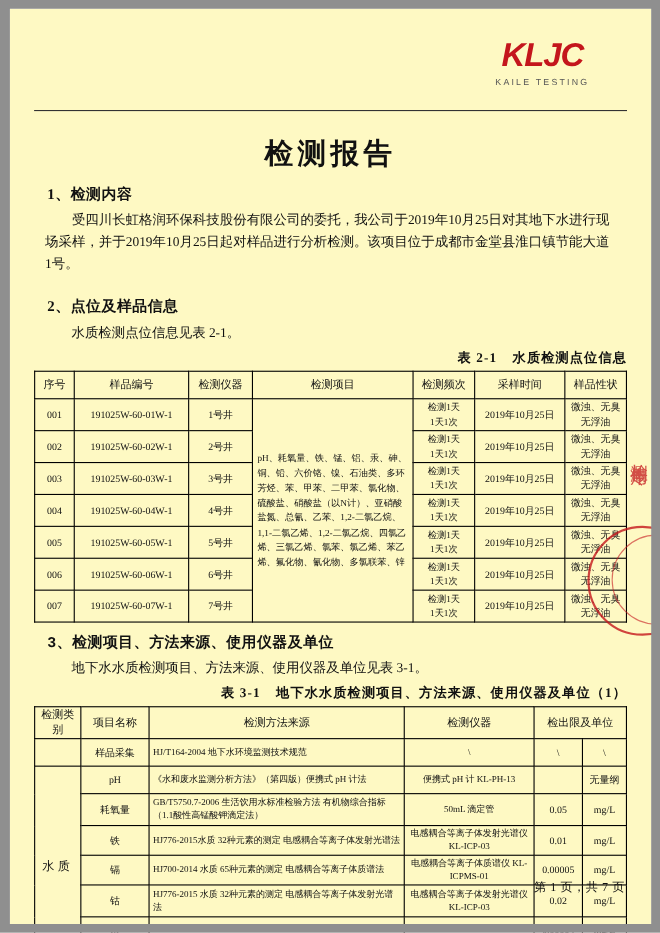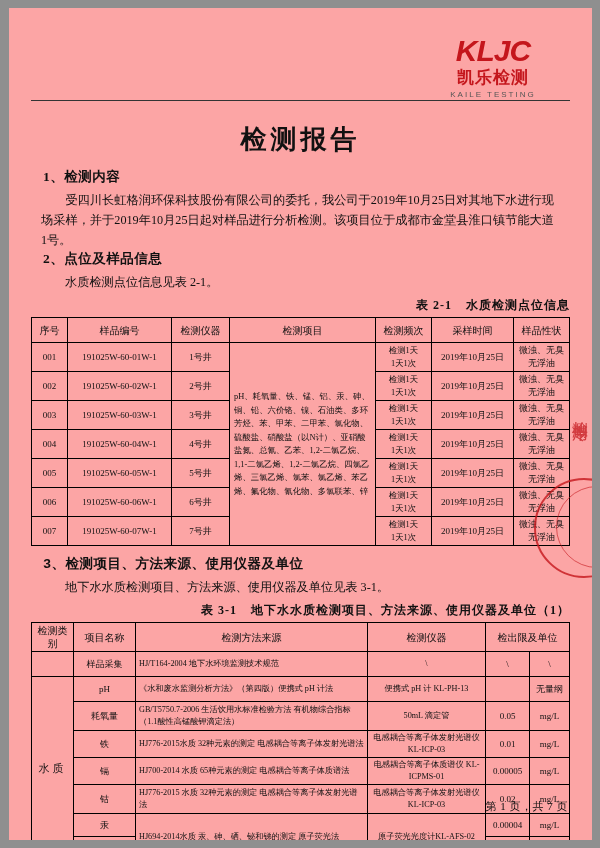--- a/index.html
+++ b/index.html
@@ -22,21 +22,21 @@
     top: 0; left: 0; right: 0; bottom: 0;
     border-left: 9px solid #8f8f8f;
     border-right: 8px solid #8f8f8f;
     border-top: 8px solid #8f8f8f;
     border-bottom: 8px solid #8f8f8f;
     pointer-events: none;
   }
   .content {
     position: absolute;
     left: 9px; right: 8px; top: 8px; bottom: 8px;
-    background: #fca5a5;
+    background: #fef9c3;
     padding: 0;
     box-sizing: border-box;
   }
 
   
   .logo-wrap {
     position: absolute;
     right: 24px;
     top: 28px;
     text-align: center;
@@ -209,33 +209,32 @@
   }
 </style>
 </head>
 <body>
 
 <div id="page">
   <div class="content">
 
     <div class="logo-wrap">
       <div class="logo-mark">KLJC</div>
-      <div class="logo-cn">凯乐检测</div>
       <div class="logo-en">KAILE TESTING</div>
     </div>
     <div class="header-rule"></div>
 
     <div class="report-title">检测报告</div>
 
     <div class="body">
 
       <div class="sec-title">1、检测内容</div>
       <p class="para">受四川长虹格润环保科技股份有限公司的委托，我公司于2019年10月25日对其地下水进行现场采样，并于2019年10月25日起对样品进行分析检测。该项目位于成都市金堂县淮口镇节能大道1号。</p>
 
-      <div class="sec-title" style="margin-top:0;">2、点位及样品信息</div>
+      <div class="sec-title" style="margin-top:20px;">2、点位及样品信息</div>
       <div class="sub-note">水质检测点位信息见表 2-1。</div>
 
       <div class="tbl-caption">
         <span>表 2-1</span><span class="cap-gap"></span><span>水质检测点位信息</span>
       </div>
 
       <table class="doc t1" id="table-2-1">
         <colgroup>
           <col style="width:36px">
             <col style="width:104px">

